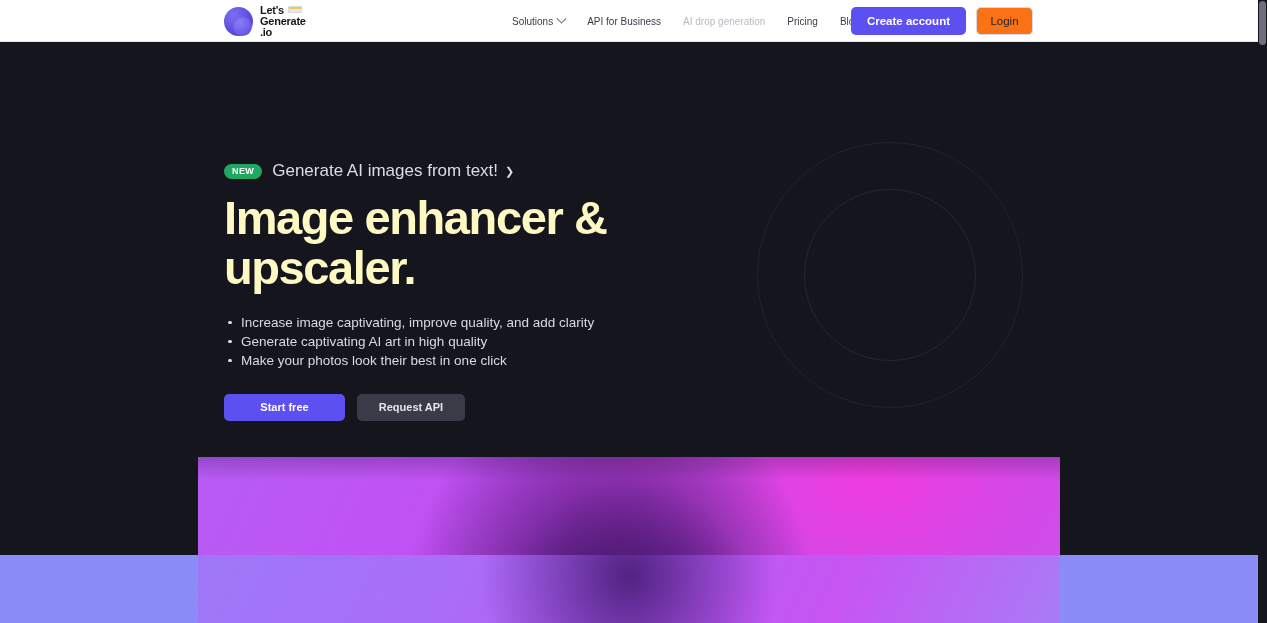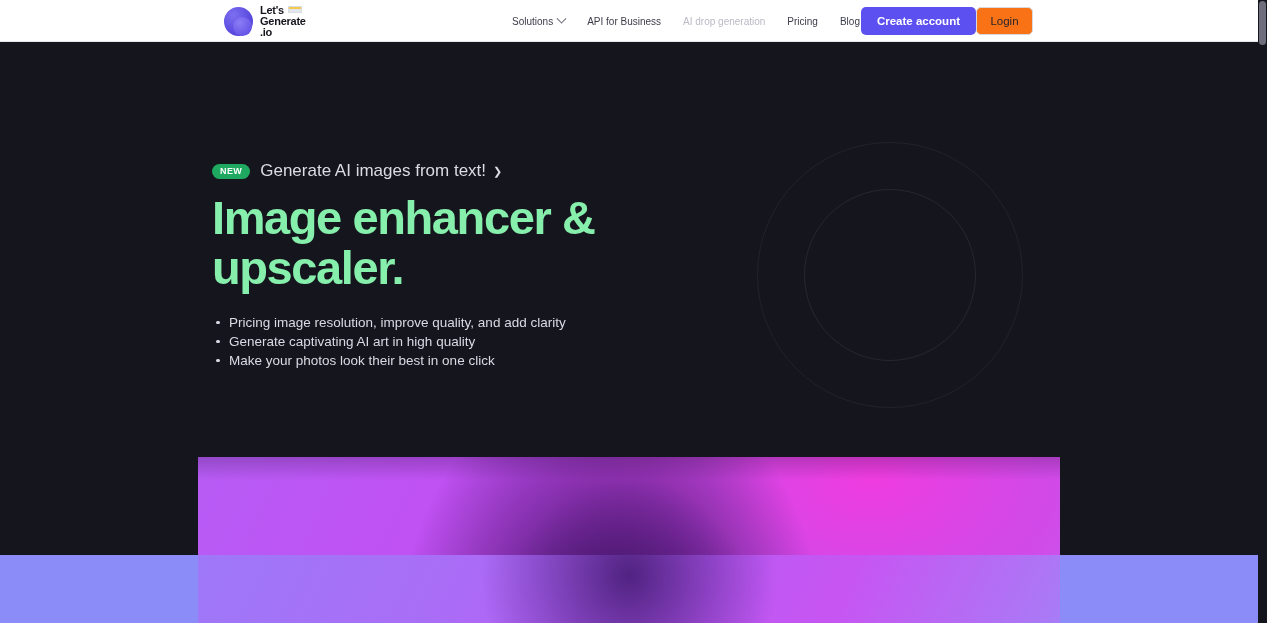--- a/index.html
+++ b/index.html
@@ -108,20 +108,21 @@
     border-right: 1.3px solid #6b6b7a;
     border-bottom: 1.3px solid #6b6b7a;
     transform: rotate(45deg) translate(-2px,-2px);
   }
 
   .nav-actions {
     position: absolute;
     right: 225px; top: 7px;
     display: flex;
     align-items: center;
+    gap: 10px;
   }
   .btn-create {
     height: 28px;
     padding: 0 16px;
     border-radius: 5px;
     background: #5d50f0;
     color: #ffffff;
     font-size: 11.5px;
     font-weight: 700;
     display: flex;
@@ -149,21 +150,21 @@
   .hero {
     position: absolute;
     left: 0; top: 43px;
     width: 1258px;
     height: 412px;
     background: #15151d;
   }
 
   .hero-left {
     position: absolute;
-    left: 212px;
+    left: 224px;
     top: 118px;
     width: 540px;
   }
 
   .badge-row {
     display: flex;
     align-items: center;
     gap: 10px;
     margin-bottom: 12px;
     cursor: pointer;
@@ -186,21 +187,21 @@
   .badge-arrow {
     font-size: 11px;
     color: #dcdce4;
     margin-left: -3px;
   }
 
   .headline {
     font-size: 47px;
     line-height: 1.06;
     font-weight: 700;
-    color: #86efac;
+    color: #fef9c3;
     letter-spacing: -1.4px;
     margin-bottom: 20px;
   }
 
   .bullets { list-style: none; margin-bottom: 24px; }
   .bullets li {
     position: relative;
     padding-left: 17px;
     font-size: 13.5px;
     line-height: 19px;
@@ -393,25 +394,29 @@
 
         <div class="badge-row">
           <span class="badge-new">NEW</span>
           <span class="badge-text">Generate AI images from text!</span>
           <span class="badge-arrow">❯</span>
         </div>
 
         <h1 class="headline">Image enhancer &amp; upscaler.</h1>
 
         <ul class="bullets">
-          <li>Pricing image resolution, improve quality, and add clarity</li>
+          <li>Increase image captivating, improve quality, and add clarity</li>
           <li>Generate captivating AI art in high quality</li>
           <li>Make your photos look their best in one click</li>
         </ul>
 
+        <div class="cta-row">
+          <button class="btn-start">Start free</button>
+          <button class="btn-api">Request API</button>
+        </div>
 
       </div>
 
       <div class="dropzone">
         <div class="ring ring-outer"></div>
         <div class="ring ring-inner"></div>
       </div>
 
     </section>
 

